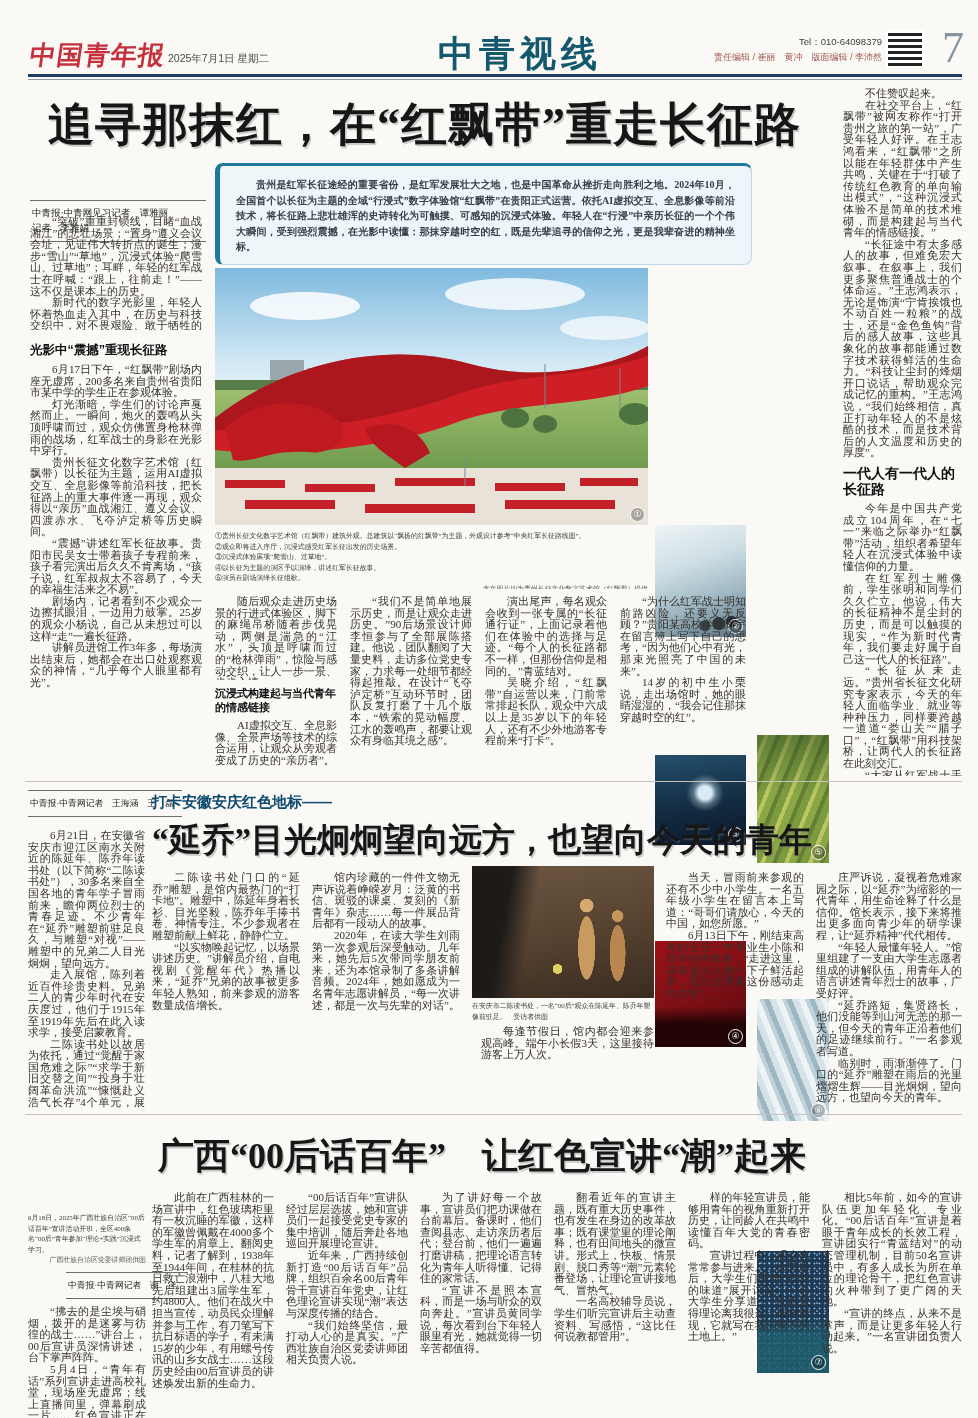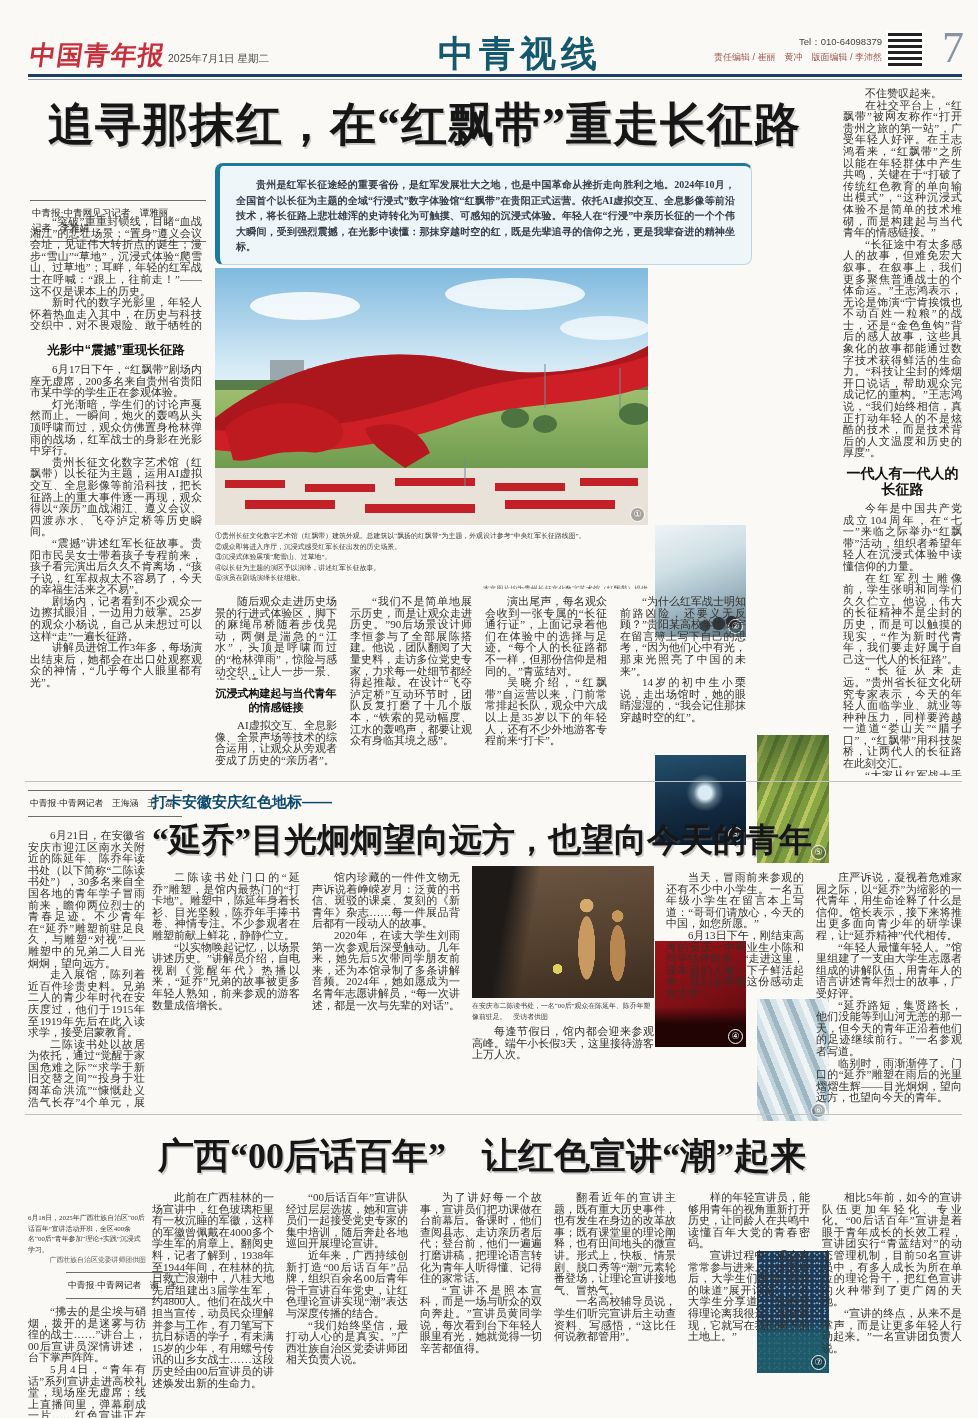--- a/index.html
+++ b/index.html
@@ -20,21 +20,21 @@
       repeating-linear-gradient(90deg,#222 0 3px,rgba(255,255,255,.85) 3px 6px);
       outline:2px solid #fff;}
   .pagenum{font-size:44px;color:#8795a3;font-family:"Liberation Serif",serif;}
   .hrule{height:3px;background:#1f3e66;}
   .hrule2{height:1px;background:#1f3e66;opacity:.5;}
   
   .headline{font-weight:900;color:#161616;font-family:"Liberation Serif",serif;
             text-shadow:1.5px 1.5px 0 rgba(120,120,120,.35);white-space:nowrap;}
   .kicker{font-weight:bold;font-size:15px;color:#0c4a6e;font-family:"Liberation Sans",sans-serif;}
   .subhead{font-weight:bold;color:#111;font-family:"Liberation Sans",sans-serif;
-           text-align:center;font-size:12.5px;line-height:16px;margin:6px 0;}
+           font-size:12.5px;line-height:16px;margin:6px 0;}
   
   .bcol{font-size:11px;line-height:11.6px;text-align:justify;color:#33302c;overflow:hidden;}
   .bcol p{margin:0;text-indent:2em;}
   .byline{font-size:9.5px;line-height:15px;border-top:1px solid #6b6b6b;border-bottom:1px solid #6b6b6b;
           padding:5px 2px;color:#222;}
   .introbox{background:#eff6fa;border:1px solid #bcd6e4;border-left:5px solid #1d7a9c;
             border-top:3px solid #1d7a9c;border-radius:8px;padding:11px 16px;
             font-size:10px;line-height:15.5px;font-weight:bold;color:#37404a;text-align:justify;}
   .introbox p{margin:0;text-indent:2em;}
   .caps{font-size:6.9px;line-height:10.6px;color:#3a3a3a;overflow:hidden;}
@@ -256,21 +256,21 @@
   <div class="abs bcol" style="left:312px;top:872px;width:148px;height:238px;">
       <p>馆内珍藏的一件件文物无声诉说着峥嵘岁月：泛黄的书信、斑驳的课桌、复刻的《新青年》杂志……每一件展品背后都有一段动人的故事。</p>
       <p>2020年，在读大学生刘雨第一次参观后深受触动。几年来，她先后5次带同学朋友前来，还为本馆录制了多条讲解音频。2024年，她如愿成为一名青年志愿讲解员，“每一次讲述，都是一次与先辈的对话”。</p>
     </div>
 
   <div class="abs" style="left:472px;top:866px;width:182px;height:244px;overflow:hidden;">
     <div class="ph ph-statues" style="width:182px;height:132px;"></div>
     <div class="caps" style="margin-top:3px;">
       <p>在安庆市二陈读书处，一名“00后”观众在陈延年、陈乔年塑像前驻足。　受访者供图</p>
     </div>
-    <div class="bcol" style="margin-top:4px;height:66px;">
+    <div class="bcol" style="margin-top:4px;height:66px;margin-left:9px;">
         <p>每逢节假日，馆内都会迎来参观高峰。端午小长假3天，这里接待游客上万人次。</p>
       </div>
   </div>
 
   <div class="abs bcol" style="left:666px;top:872px;width:138px;height:238px;">
       <p>当天，冒雨前来参观的还有不少中小学生。一名五年级小学生在留言本上写道：“哥哥们请放心，今天的中国，如您所愿。”</p>
       <p>6月13日下午，刚结束高考的安庆一中毕业生小陈和同学结伴前来，“走进这里，课本里的人物一下子鲜活起来，我们会带着这份感动走向大学”。</p>
     </div>
   <div class="abs bcol" style="left:816px;top:872px;width:146px;height:238px;">
       <p>庄严诉说，凝视着危难家园之际，以“延乔”为缩影的一代青年，用生命诠释了什么是信仰。馆长表示，接下来将推出更多面向青少年的研学课程，让“延乔精神”代代相传。</p>

